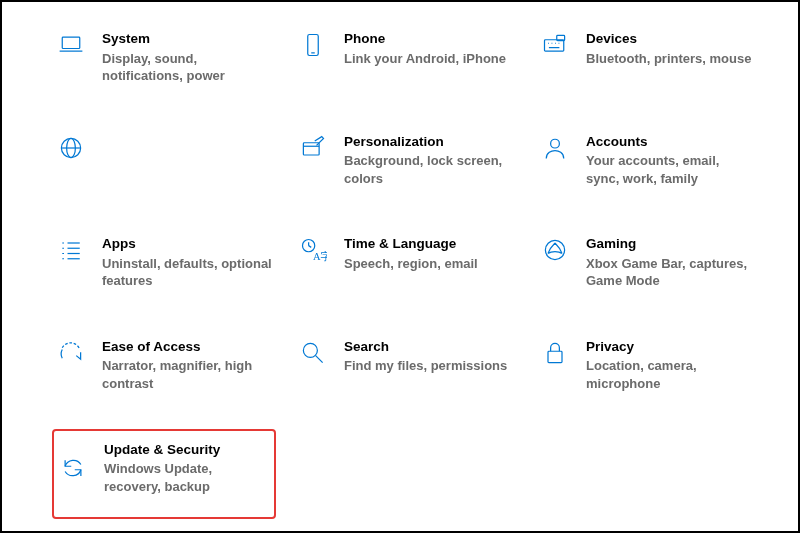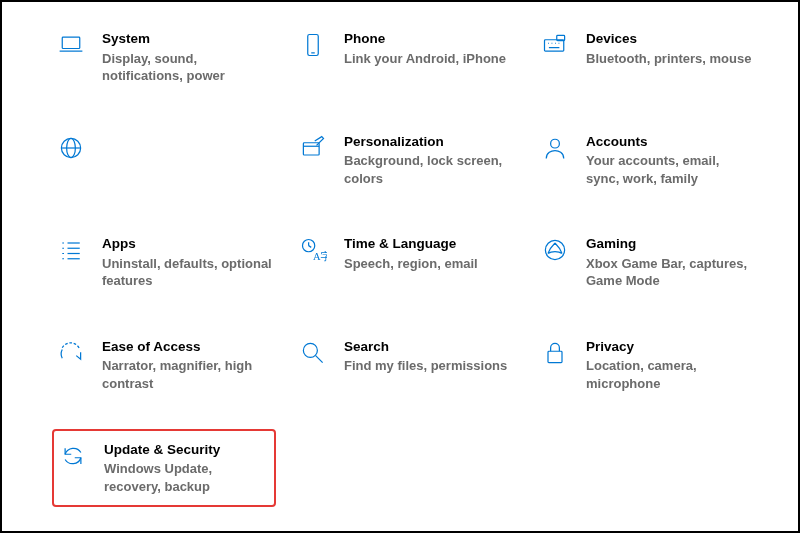--- a/index.html
+++ b/index.html
@@ -20,22 +20,23 @@
   .tile {
     display: flex;
     align-items: flex-start;
     gap: 16px;
     cursor: pointer;
     padding: 4px;
   }
   .tile.highlight {
     border: 2.5px solid #e53935;
     border-radius: 4px;
-    padding: 10px 4px 10px 4px;
+    padding: 10px 4px 22px 4px;
     margin-top: -8px;
+    align-items: center;
   }
   .icon {
     width: 30px;
     height: 30px;
     flex-shrink: 0;
     color: #0078d4;
     display: flex;
     align-items: center;
     justify-content: center;
   }

